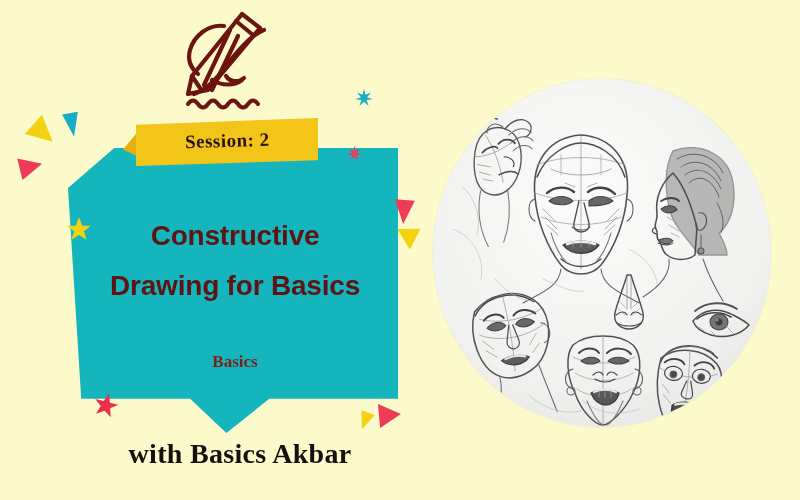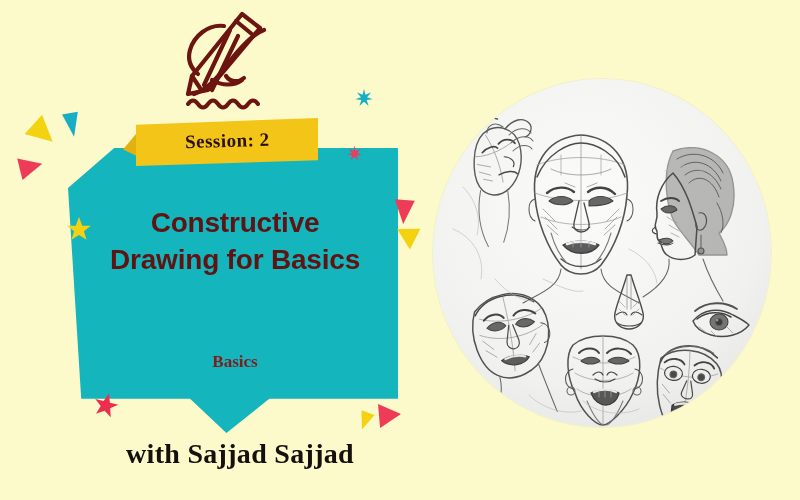--- a/index.html
+++ b/index.html
@@ -69,21 +69,21 @@
     width:330px;
     text-align:center;
     z-index:5;
     color:#5E1412;
     font-family:"Liberation Sans", sans-serif;
     font-weight:700;
     font-size:28px;
     line-height:1.32;
     letter-spacing:-0.2px;
   }
-  .headline .l1,.headline .l2{display:block;}
+  .headline .l1,.headline .l2{display:block;margin-top:13px;}
   .subhead{
     position:absolute;
     left:70px; top:352px;
     width:330px;
     text-align:center;
     z-index:5;
     color:#7f1d1d;
     font-family:"Liberation Serif", serif;
     font-weight:700;
     font-size:17px;
@@ -232,21 +232,21 @@
     <span class="lbl">Session: 2</span>
   </div>
 
   <div class="headline">
     <span class="l1">Constructive</span>
     <span class="l2">Drawing for Basics</span>
   </div>
 
   <div class="subhead">Basics</div>
 
-  <div class="presenter">with Sajjad Sajjad</div>
+  <div class="presenter">with Basics Akbar</div>
 
   <svg class="deco star star-yellow-l" width="26" height="26" viewBox="0 0 24 24">
     <polygon points="12,1 15,9 23,9 16.5,14 19,22 12,17.5 5,22 7.5,14 1,9 9,9" fill="#F3D211"></polygon>
   </svg>
   <svg class="deco star star-red-bl" width="26" height="26" viewBox="0 0 24 24">
     <polygon points="12,1 15,9 23,9 16.5,14 19,22 12,17.5 5,22 7.5,14 1,9 9,9" fill="#ED2E4F" transform="rotate(14 12 12)"></polygon>
   </svg>
   <svg class="deco star star-teal-tr" width="20" height="20" viewBox="0 0 24 24">
     <path d="M12 1 L13.7 8.2 L20.5 5.5 L15.6 11 L22.5 13.6 L15.2 14.4 L17.5 21.5 L12 16.6 L6.5 21.5 L8.8 14.4 L1.5 13.6 L8.4 11 L3.5 5.5 L10.3 8.2 Z" fill="#17ADC4"></path>
   </svg>

